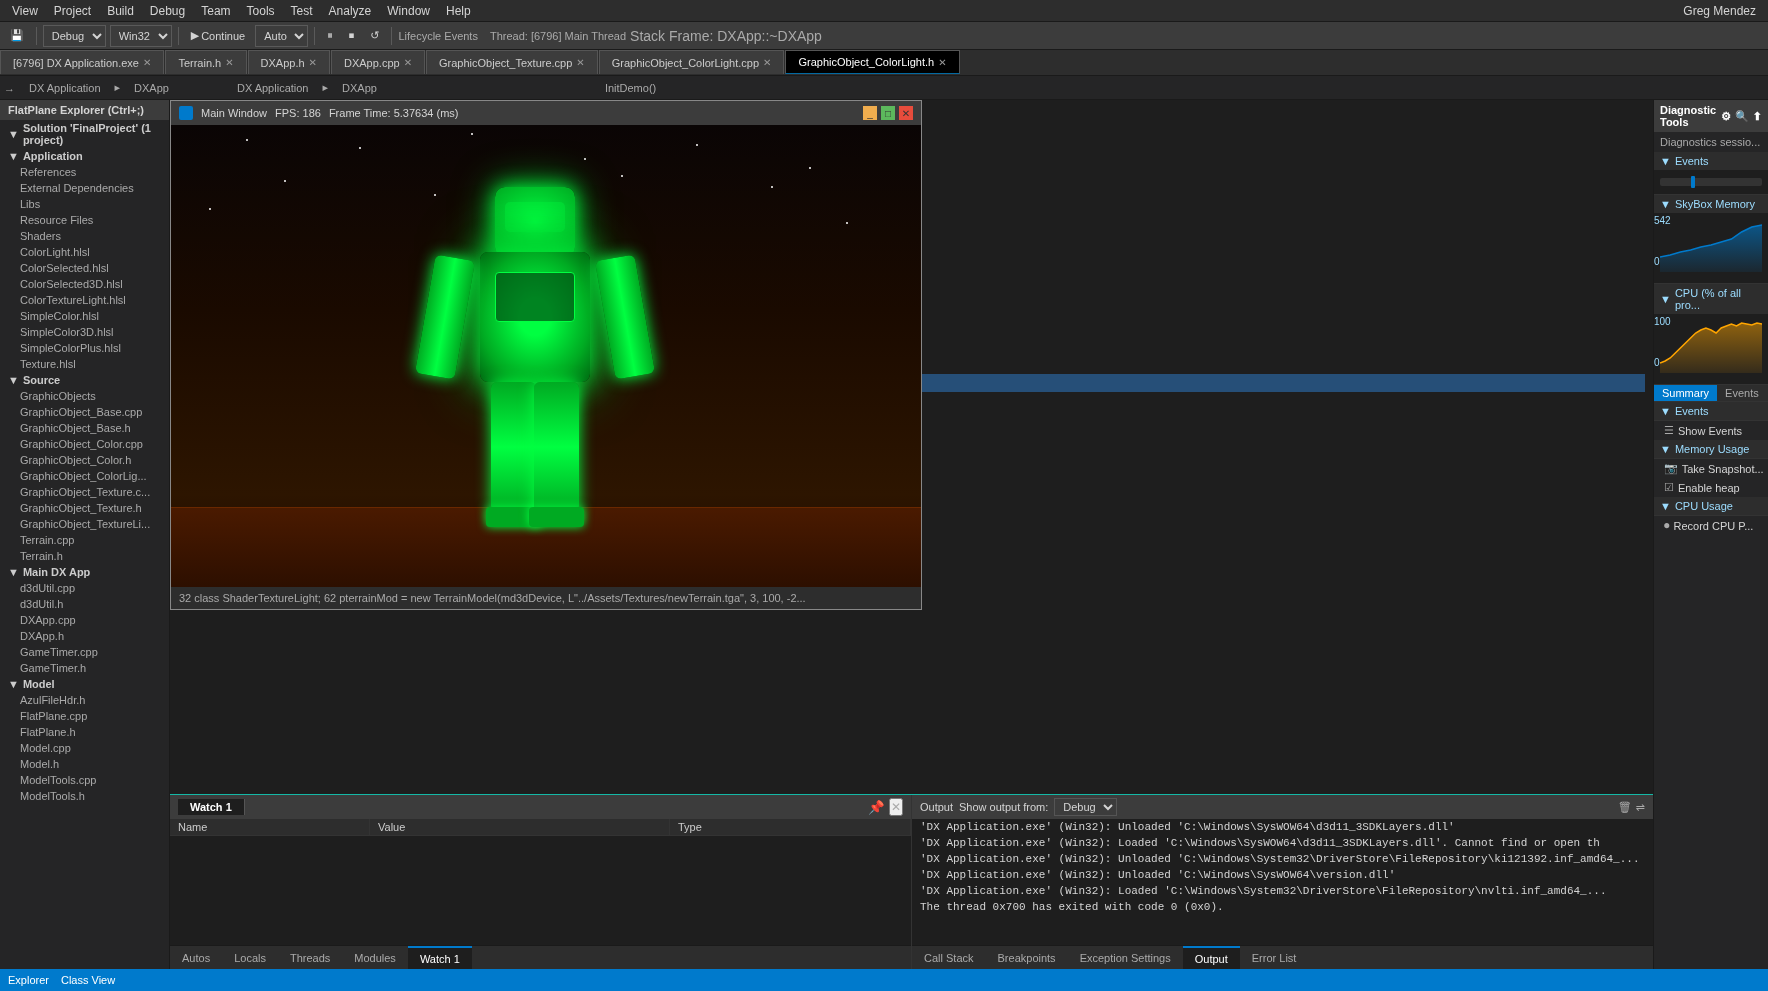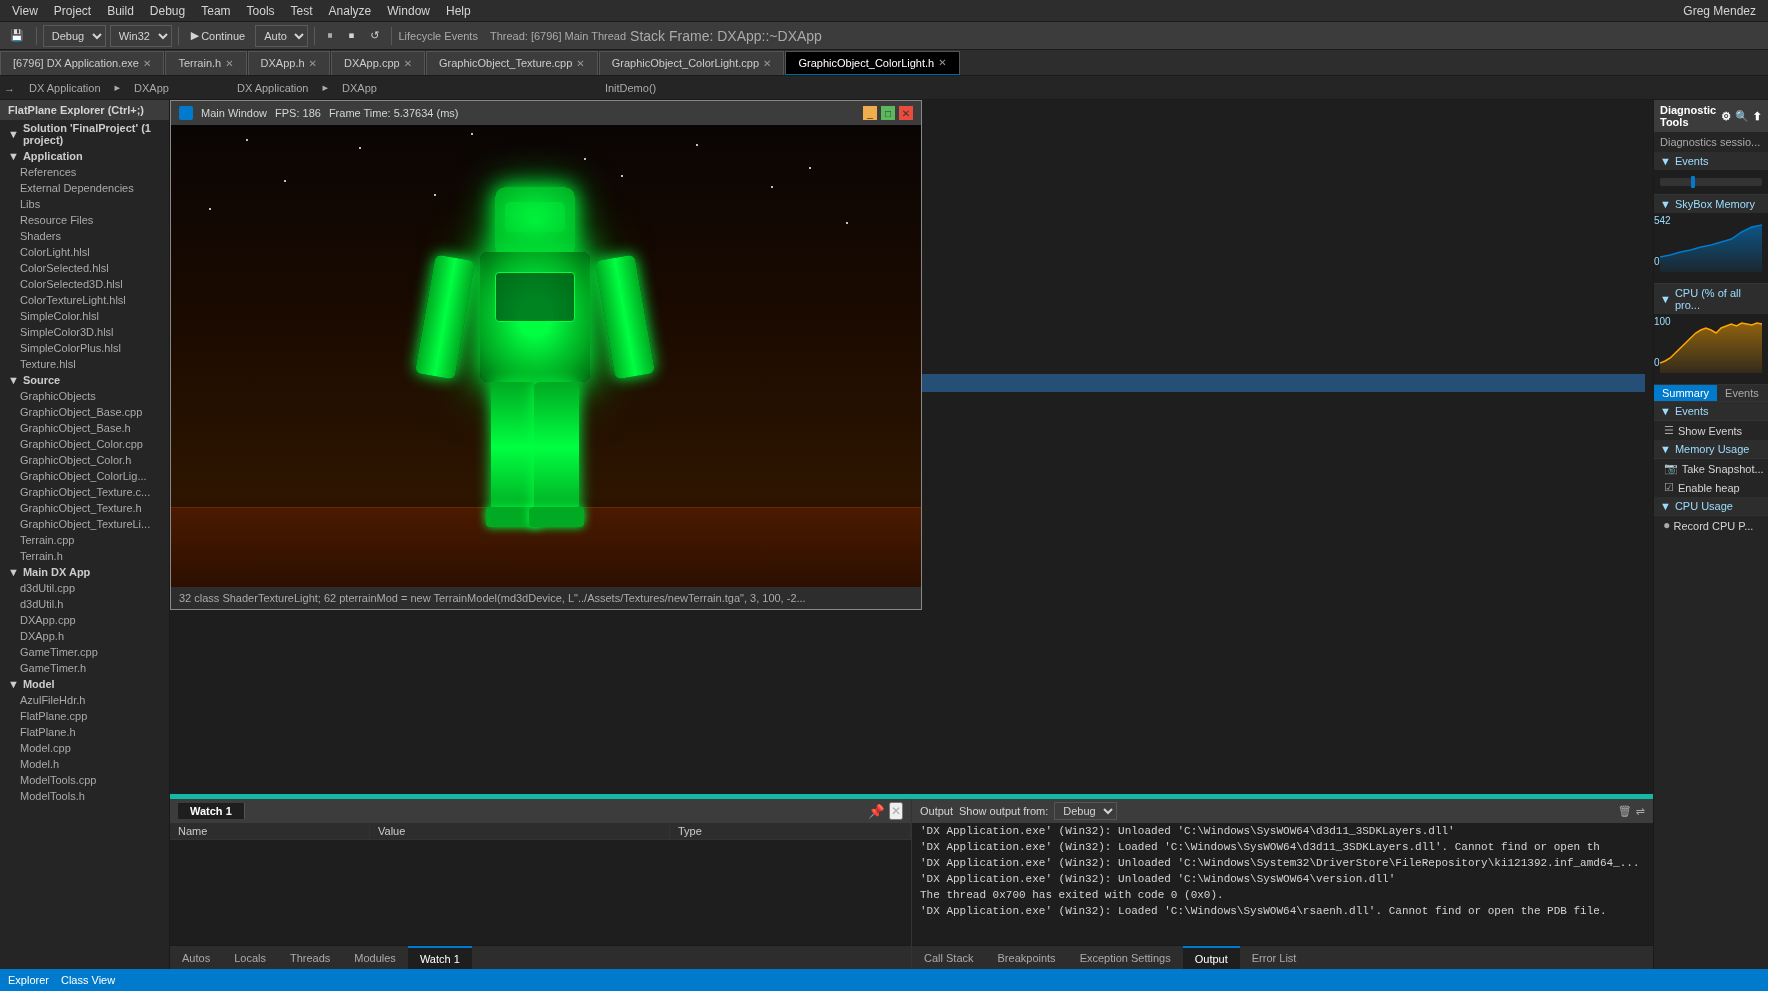--- a/index.html
+++ b/index.html
@@ -69,21 +69,21 @@
       font-size: 11px;
       padding: 0 4px;
       cursor: pointer;
     }
 
     
     .tab-bar {
       background: #2d2d2d;
       height: 26px;
       display: flex;
-      align-items: center;
+      align-items: flex-start;
       flex-shrink: 0;
       border-bottom: 1px solid #1a1a1a;
       overflow: hidden;
     }
     .tab {
       background: #3c3c3c;
       border: 1px solid #555;
       border-bottom: none;
       padding: 3px 12px;
       cursor: pointer;
@@ -430,21 +430,21 @@
       background: #555;
       border-radius: 4px;
     }
 
     
     .bottom-panels {
       height: 175px;
       display: flex;
       flex-direction: row;
       flex-shrink: 0;
-      border-top: 5px solid #14b8a6;
+      border-top: 1px solid #14b8a6;
     }
     .watch-panel {
       flex: 1;
       display: flex;
       flex-direction: column;
       border-right: 1px solid #333;
     }
     .panel-header {
       background: #3c3c3c;
       height: 24px;
@@ -1106,22 +1106,22 @@
             <div style="margin-left:auto;display:flex;gap:4px;">
               <button style="background:transparent;border:none;color:#aaa;cursor:pointer;font-size:11px;">🗑</button>
               <button style="background:transparent;border:none;color:#aaa;cursor:pointer;font-size:11px;">⇌</button>
             </div>
           </div>
           <div class="output-content">
             <div class="output-line">'DX Application.exe' (Win32): Unloaded 'C:\Windows\SysWOW64\d3d11_3SDKLayers.dll'</div>
             <div class="output-line">'DX Application.exe' (Win32): Loaded 'C:\Windows\SysWOW64\d3d11_3SDKLayers.dll'. Cannot find or open th</div>
             <div class="output-line">'DX Application.exe' (Win32): Unloaded 'C:\Windows\System32\DriverStore\FileRepository\ki121392.inf_amd64_...</div>
             <div class="output-line">'DX Application.exe' (Win32): Unloaded 'C:\Windows\SysWOW64\version.dll'</div>
+            <div class="output-line">'DX Application.exe' (Win32): Loaded 'C:\Windows\System32\DriverStore\FileRepository\nvlti.inf_amd64_...</div>
             <div class="output-line">The thread 0x700 has exited with code 0 (0x0).</div>
-            <div class="output-line">'DX Application.exe' (Win32): Loaded 'C:\Windows\SysWOW64\rsaenh.dll'. Cannot find or open the PDB file.</div>
           </div>
           <div class="bottom-tab-bar">
             <div class="bottom-tabs">
               <div class="bottom-tab">Call Stack</div>
               <div class="bottom-tab">Breakpoints</div>
               <div class="bottom-tab">Exception Settings</div>
               <div class="bottom-tab active">Output</div>
               <div class="bottom-tab">Error List</div>
             </div>
           </div>

